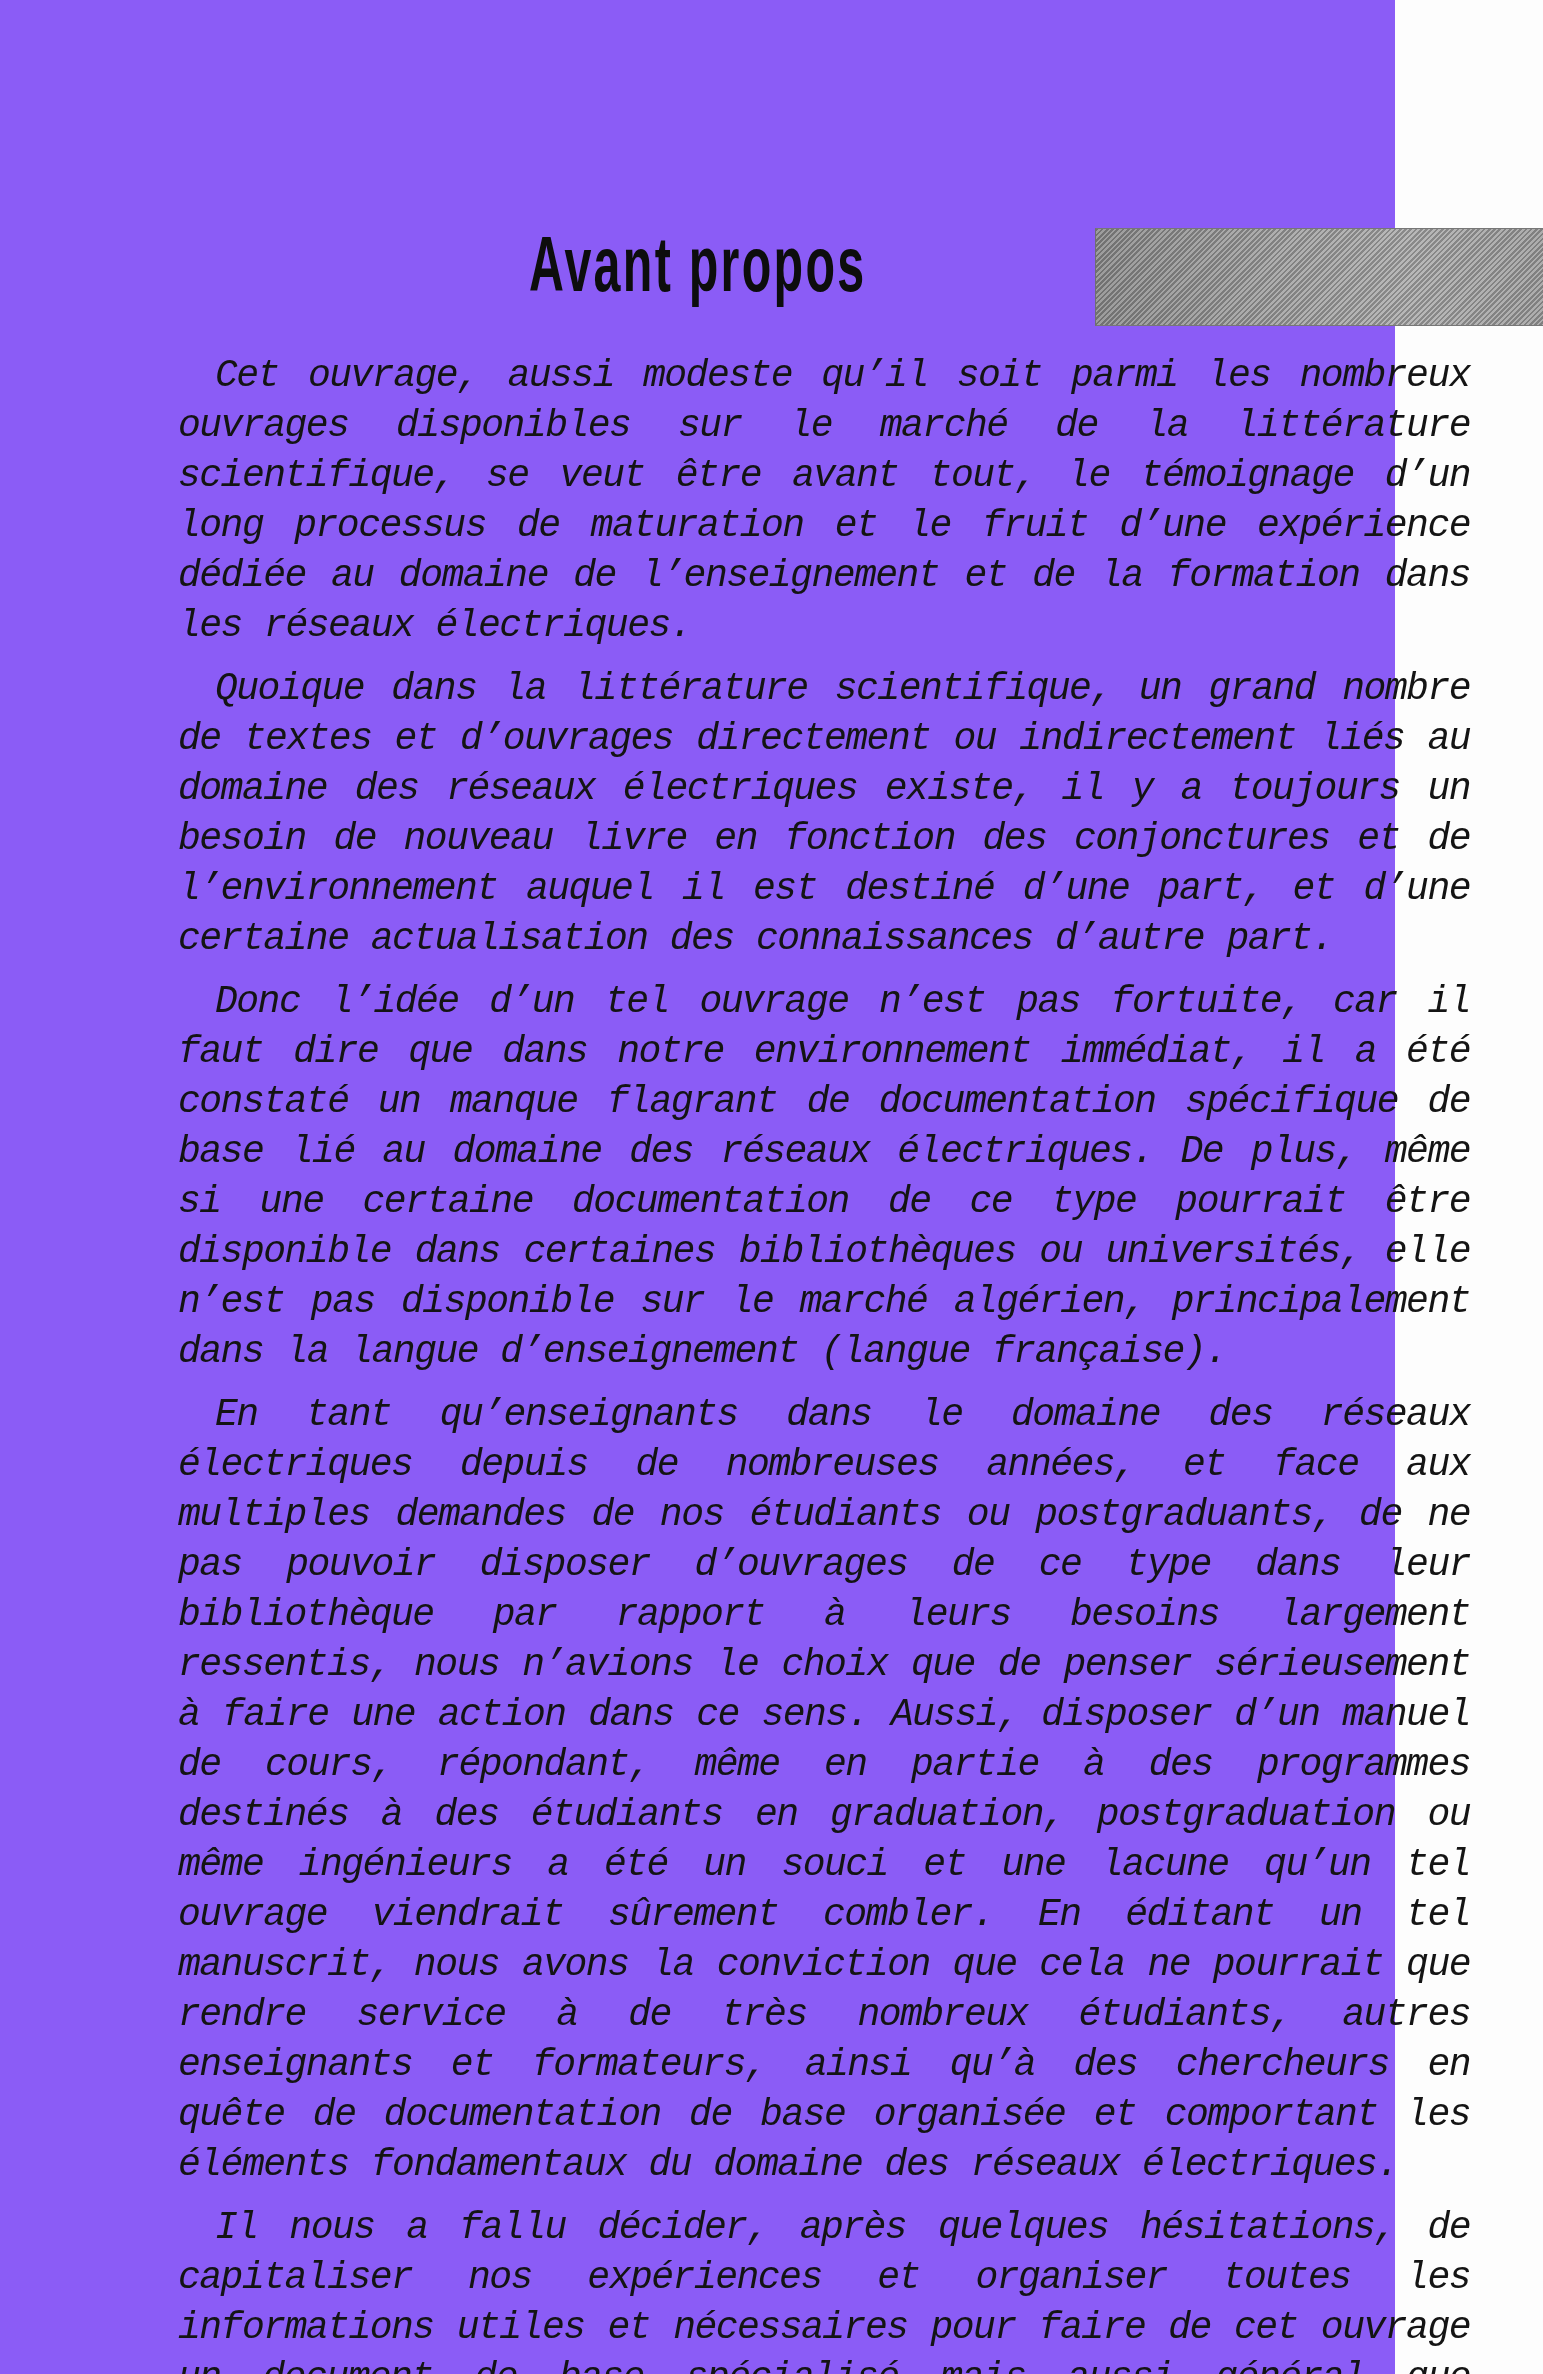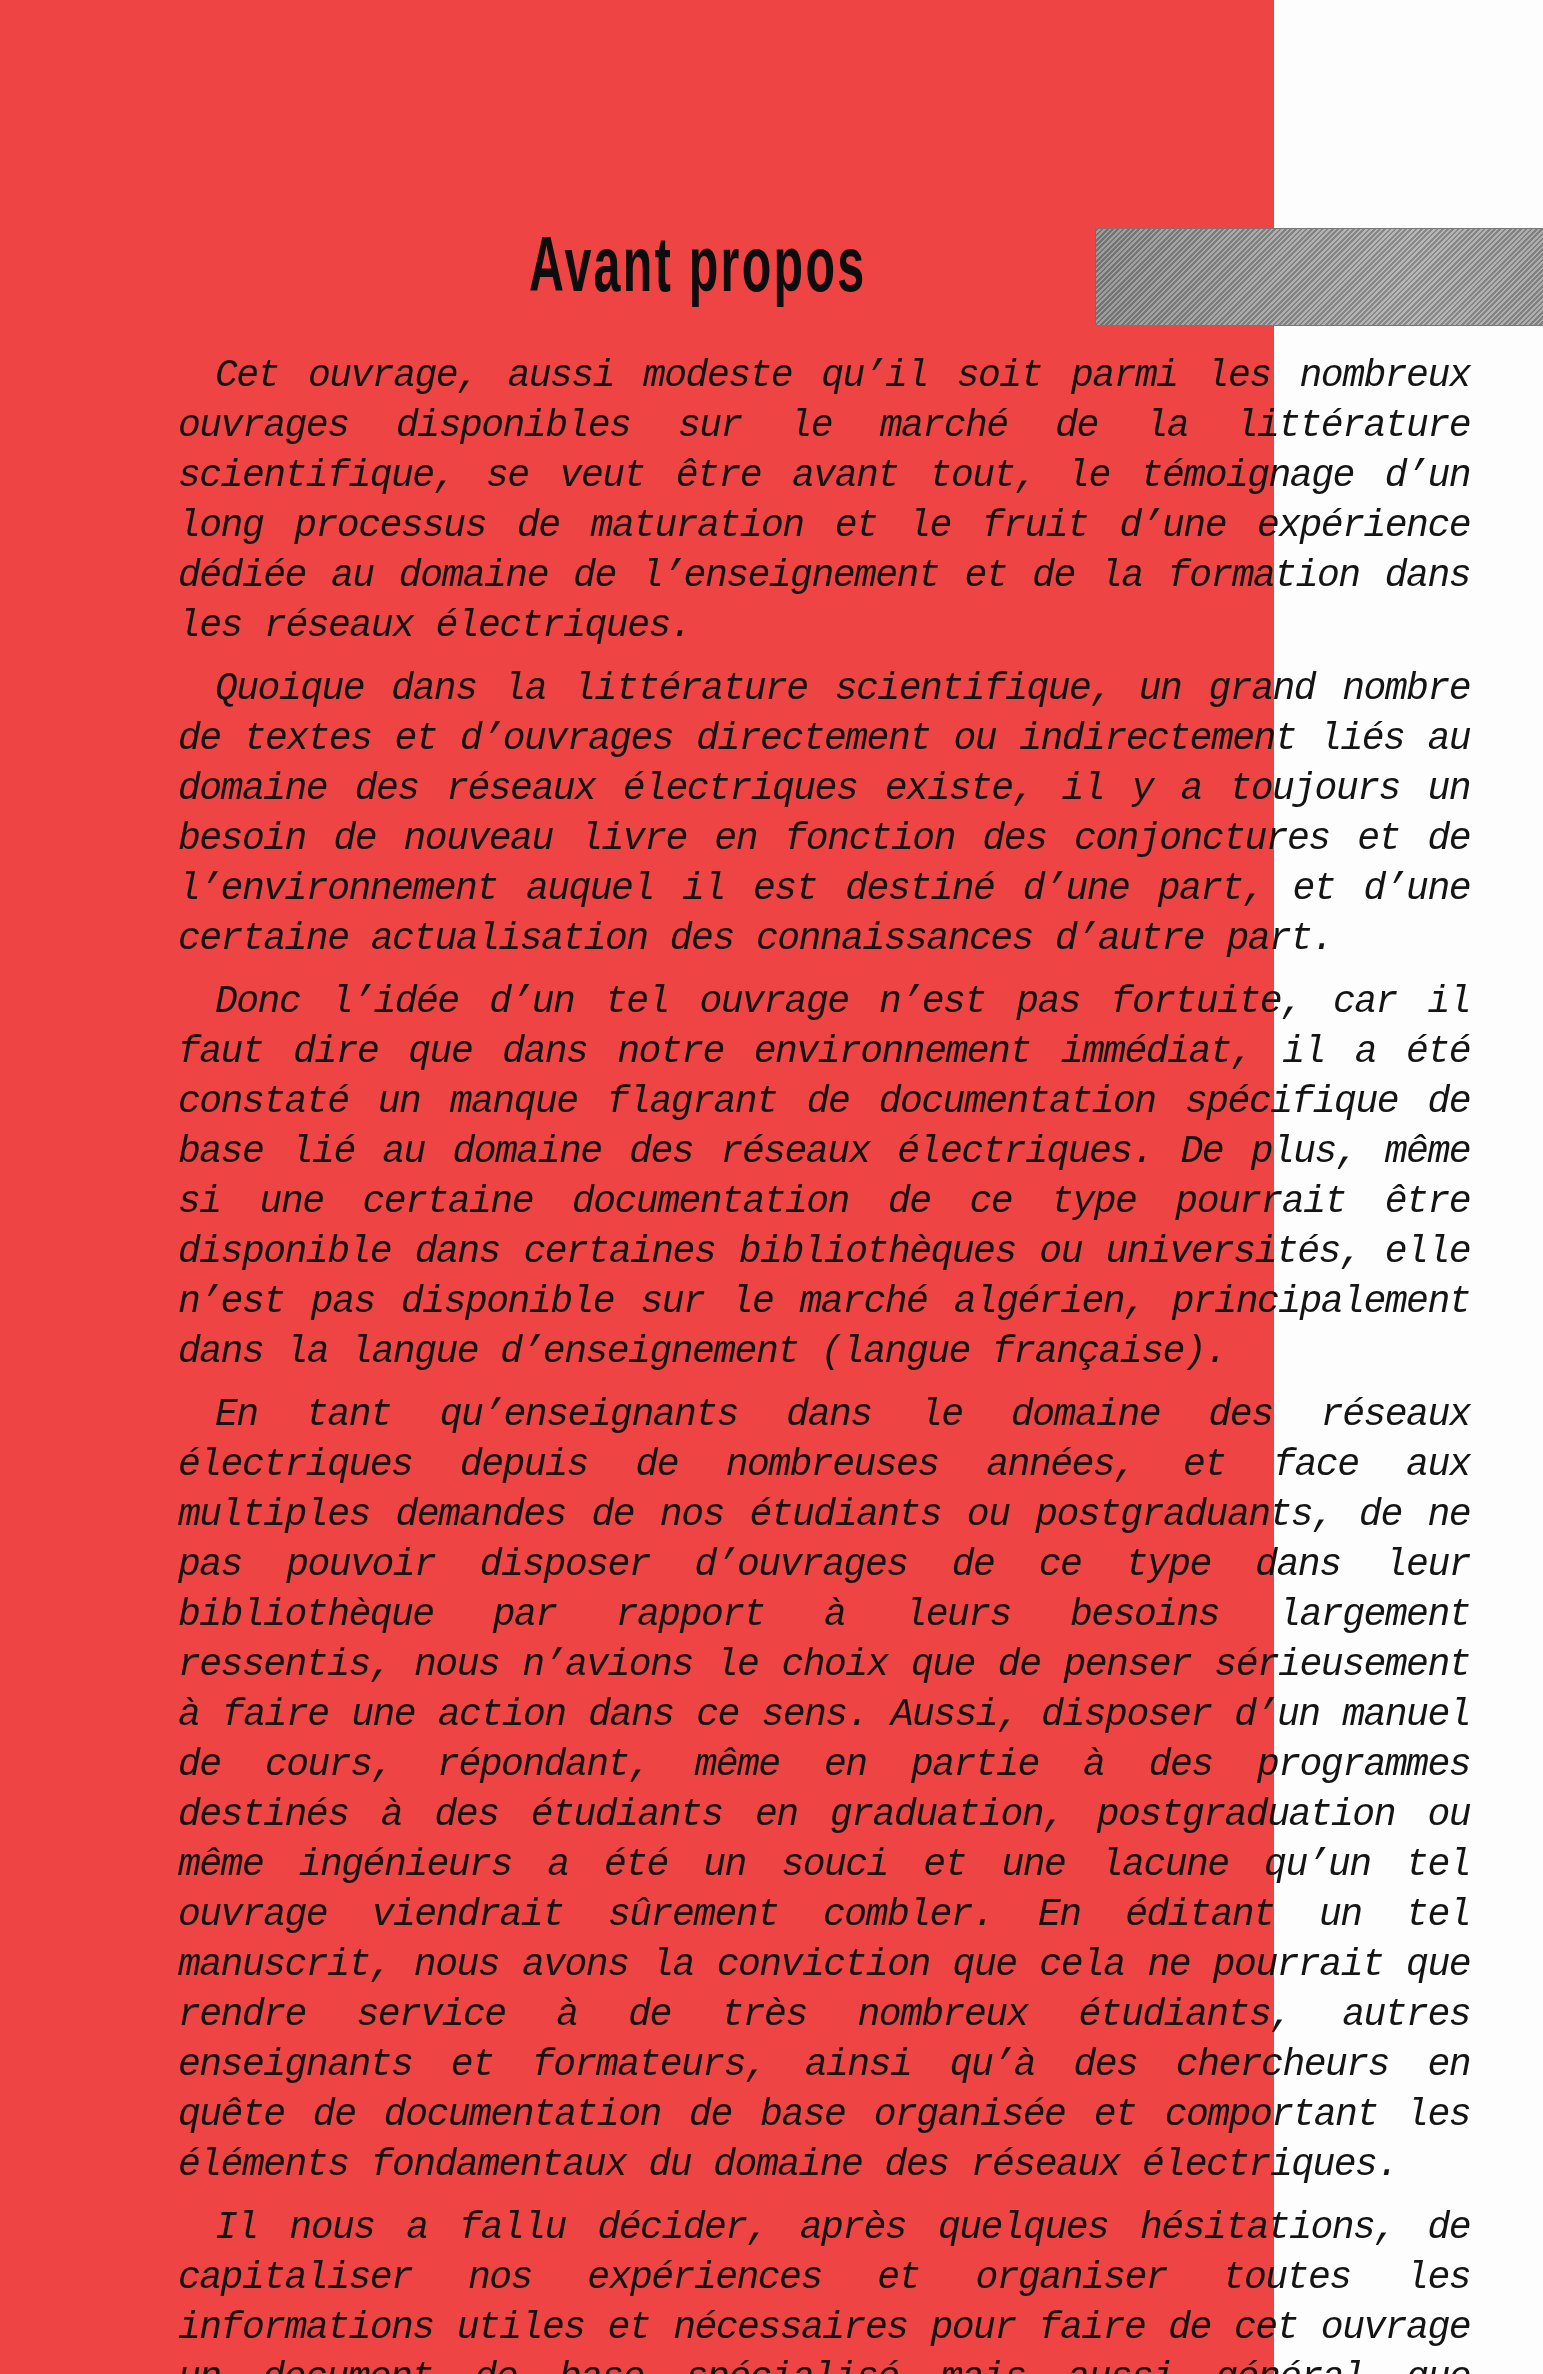--- a/index.html
+++ b/index.html
@@ -11,22 +11,22 @@
     width: 1543px;
     height: 2375px;
     position: relative;
     overflow: hidden;
     font-family: "Liberation Serif", "DejaVu Serif", serif;
     color: #151515;
   }
   .page {
     position: absolute;
     left: 0; top: 0;
-    width: 1274px; height: 2375px;
-    background: #ef4444;
+    width: 1395px; height: 2375px;
+    background: #8b5cf6;
   }
   .title {
     position: absolute;
     left: 529px;
     top: 223px;
     width: 436px;
     height: 83px;
     font-family: "Liberation Sans", "DejaVu Sans", sans-serif;
     font-weight: bold;
     font-size: 78px;

